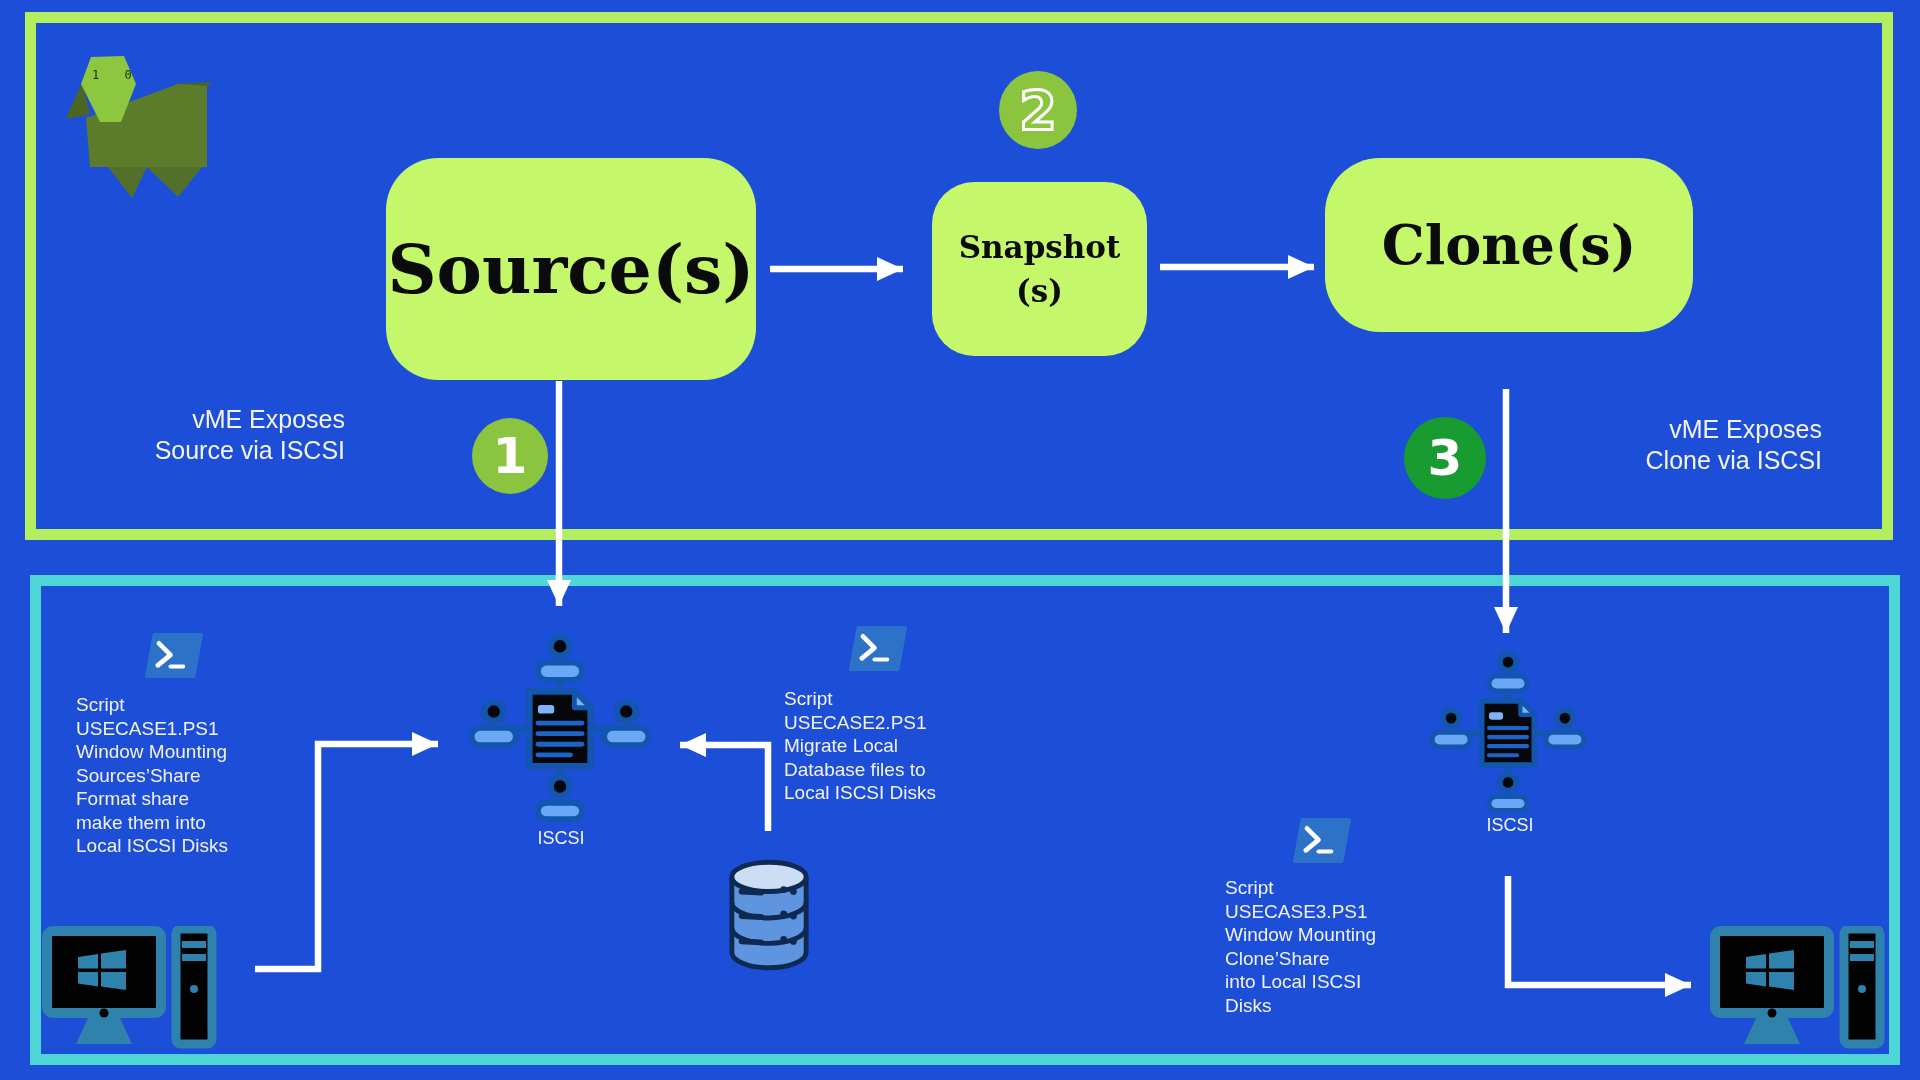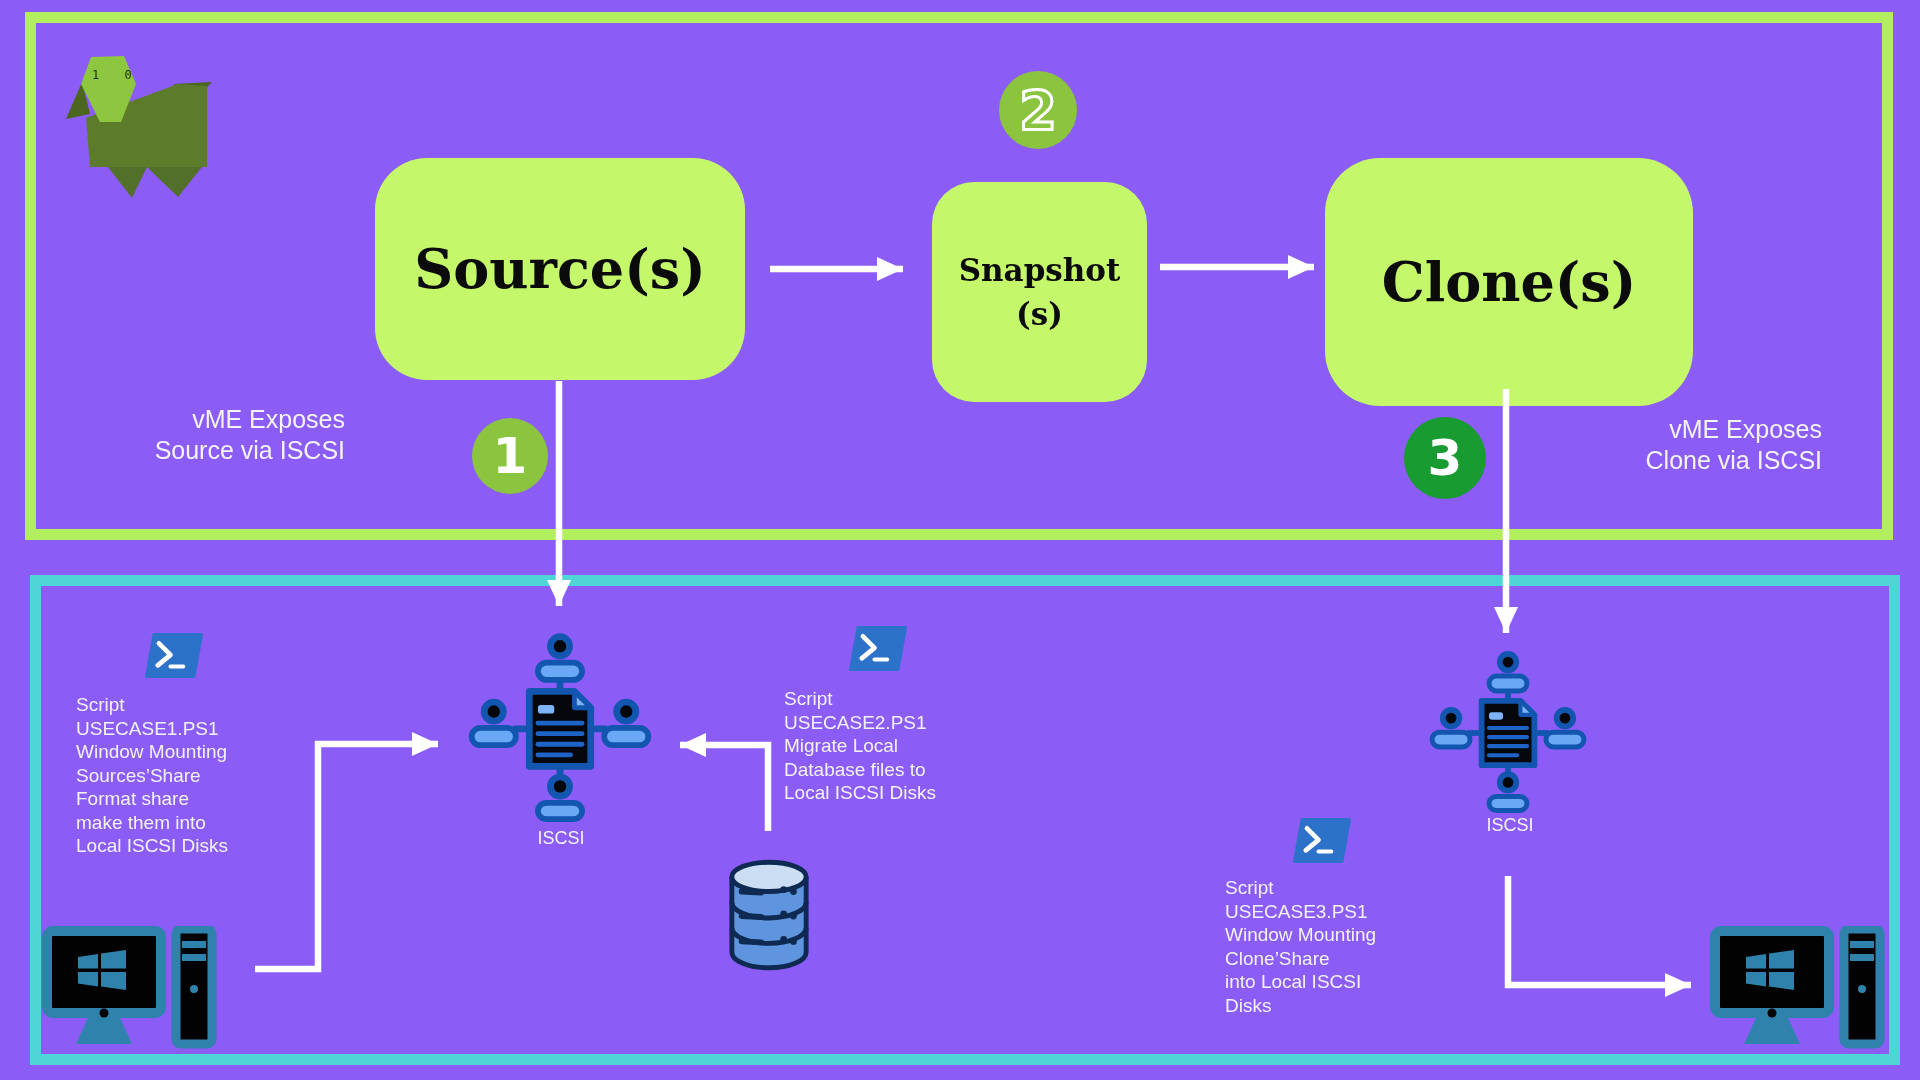--- a/index.html
+++ b/index.html
@@ -1,26 +1,26 @@
 <!DOCTYPE html>
 <html><head>
 <meta charset="utf-8">
 <style>
   html,body{margin:0;padding:0;background:#000;}
-  #canvas{position:relative;width:1920px;height:1080px;background:#8b5cf6;overflow:hidden;
+  #canvas{position:relative;width:1920px;height:1080px;background:#1d4ed8;overflow:hidden;
           font-family:"Liberation Sans",sans-serif;}
   .panel{position:absolute;box-sizing:border-box;background:transparent;}
   #top-panel{left:25px;top:12px;width:1868px;height:528px;border:11px solid #b2ee5e;}
   #bottom-panel{left:30px;top:575px;width:1870px;height:490px;border:11px solid #4ed6d6;}
   .node{position:absolute;background:#c5f76a;display:flex;align-items:center;justify-content:center;
         text-align:center;color:#0b0b0b;font-family:"DejaVu Serif","Liberation Serif",serif;font-weight:bold;}
-  #node-source{left:375px;top:158px;width:370px;height:222px;border-radius:52px;font-size:54px;}
-  #node-snapshot{left:932px;top:182px;width:215px;height:220px;border-radius:42px;font-size:31px;
+  #node-source{left:386px;top:158px;width:370px;height:222px;border-radius:52px;font-size:68px;}
+  #node-snapshot{left:932px;top:182px;width:215px;height:174px;border-radius:42px;font-size:31px;
                  line-height:44px;white-space:pre-line;}
-  #node-clone{left:1325px;top:158px;width:368px;height:248px;border-radius:55px;font-size:54px;}
+  #node-clone{left:1325px;top:158px;width:368px;height:174px;border-radius:55px;font-size:54px;}
   .badge{position:absolute;border-radius:50%;display:flex;align-items:center;justify-content:center;
          color:#fff;font-weight:bold;font-size:50px;font-family:"DejaVu Sans",sans-serif;}
   #badge-1{left:472px;top:418px;width:76px;height:76px;background:#8bc43f;}
   #badge-2{left:999px;top:71px;width:78px;height:78px;background:#8bc43f;color:#8bc43f;
            -webkit-text-stroke:3px #ffffff;font-size:54px;}
   #badge-3{left:1404px;top:417px;width:82px;height:82px;background:#189b31;}
   .caption{position:absolute;color:#f4f4f4;font-size:25px;line-height:31px;text-align:right;
            white-space:pre-line;}
   #caption-left{left:85px;top:404px;width:260px;}
   #caption-right{left:1562px;top:414px;width:260px;}

